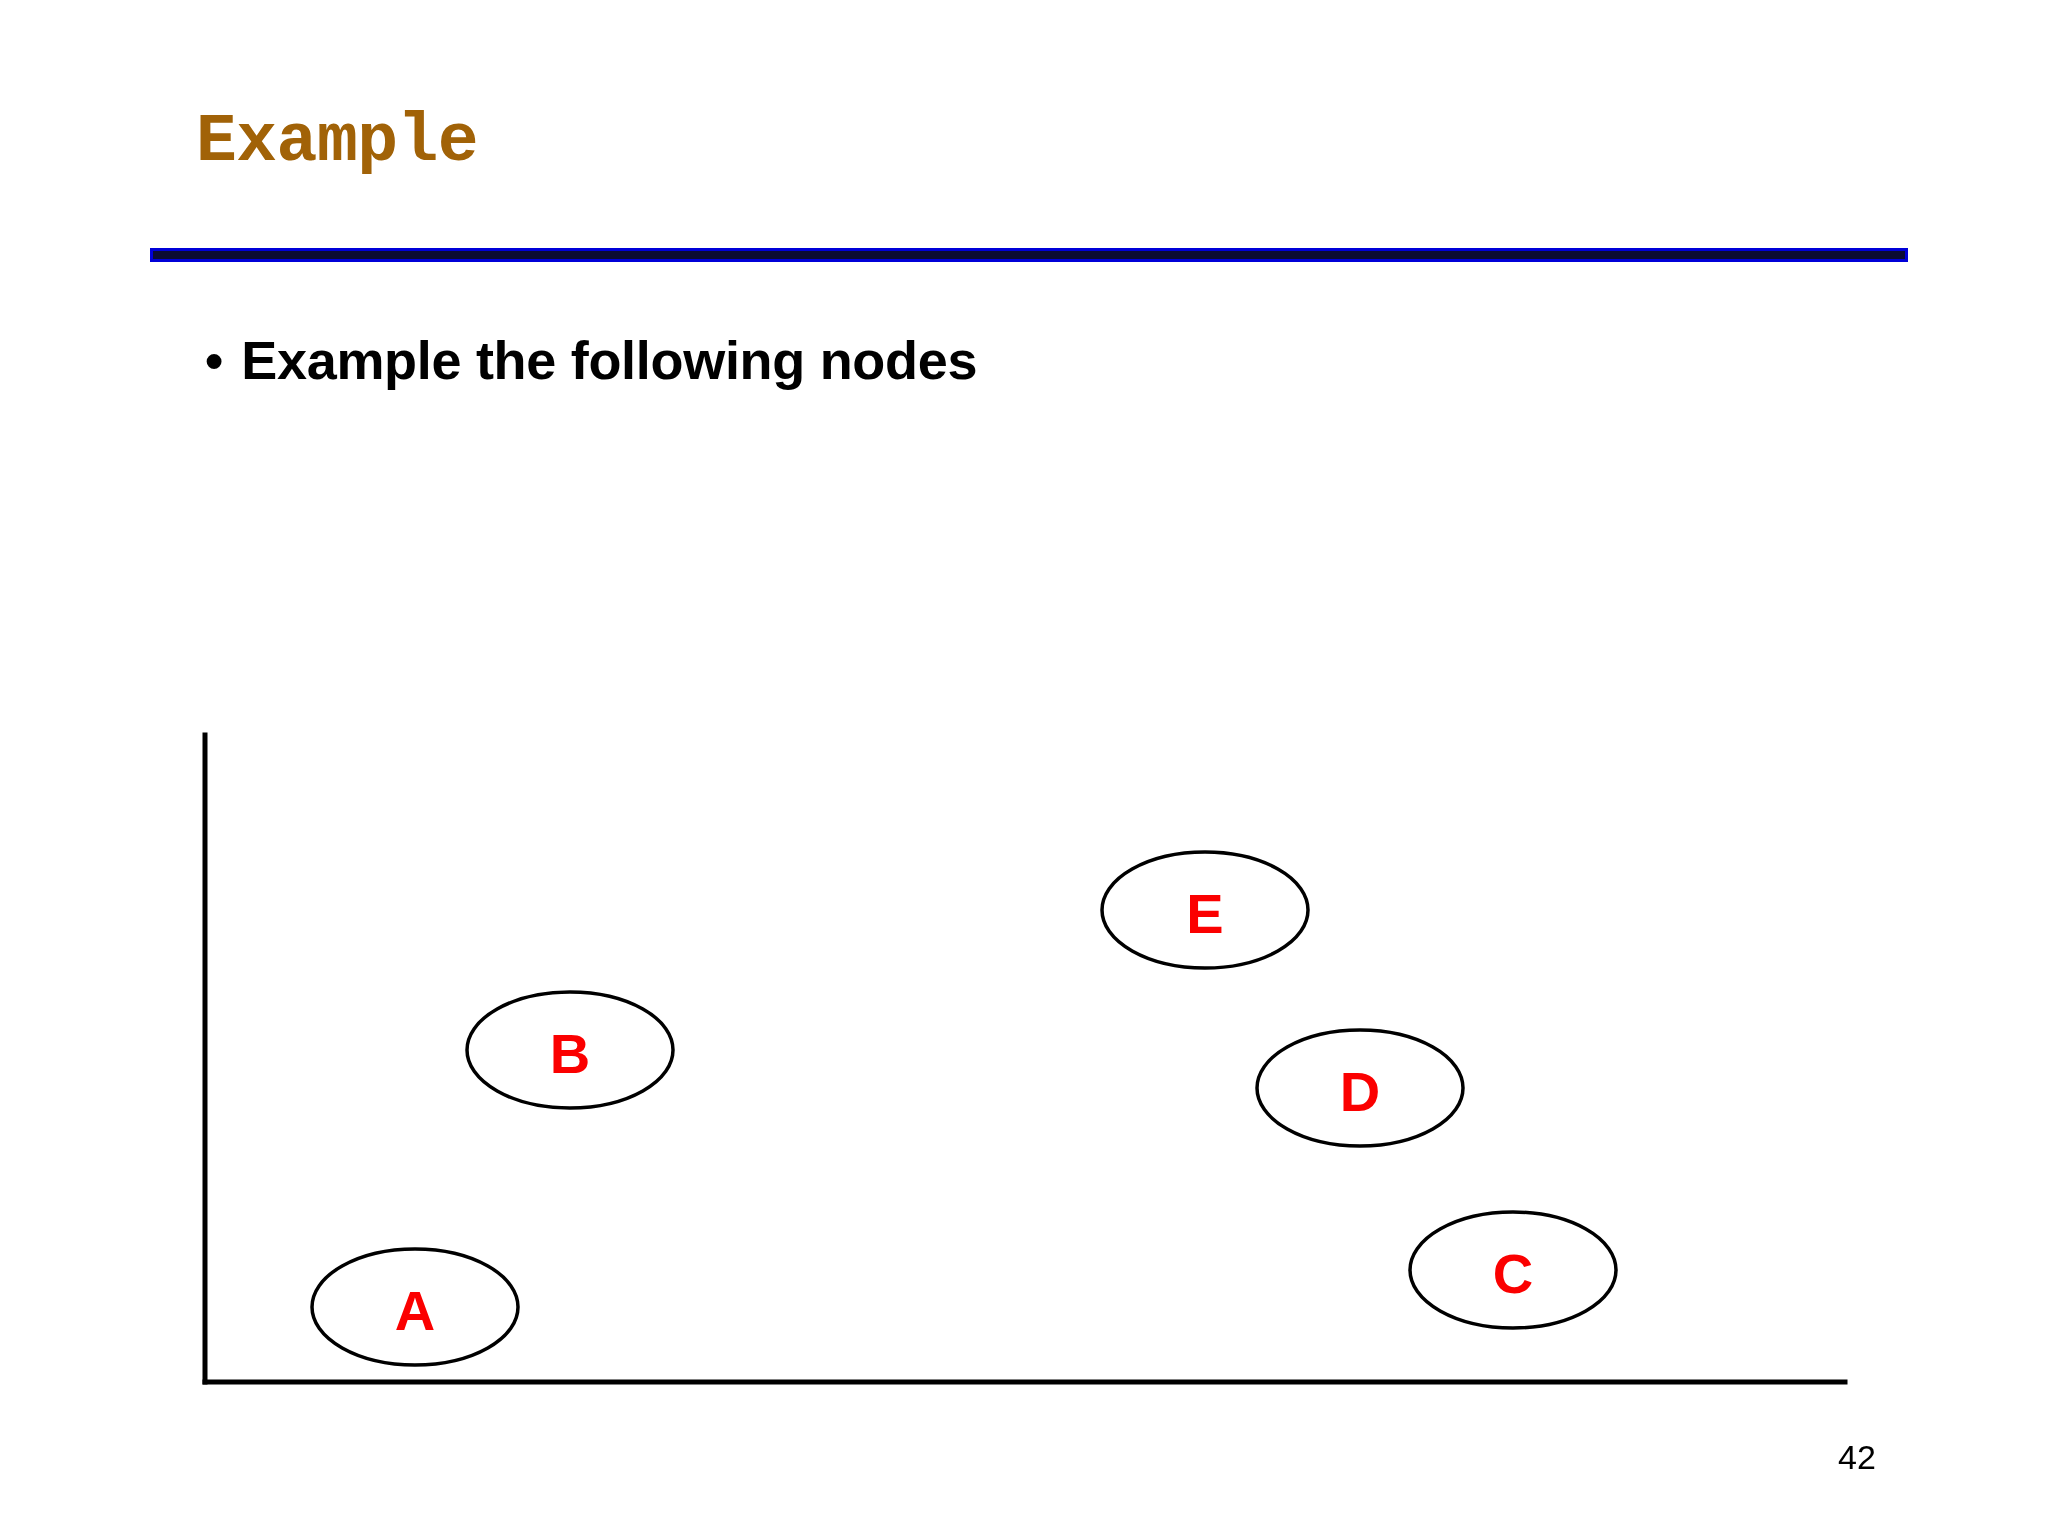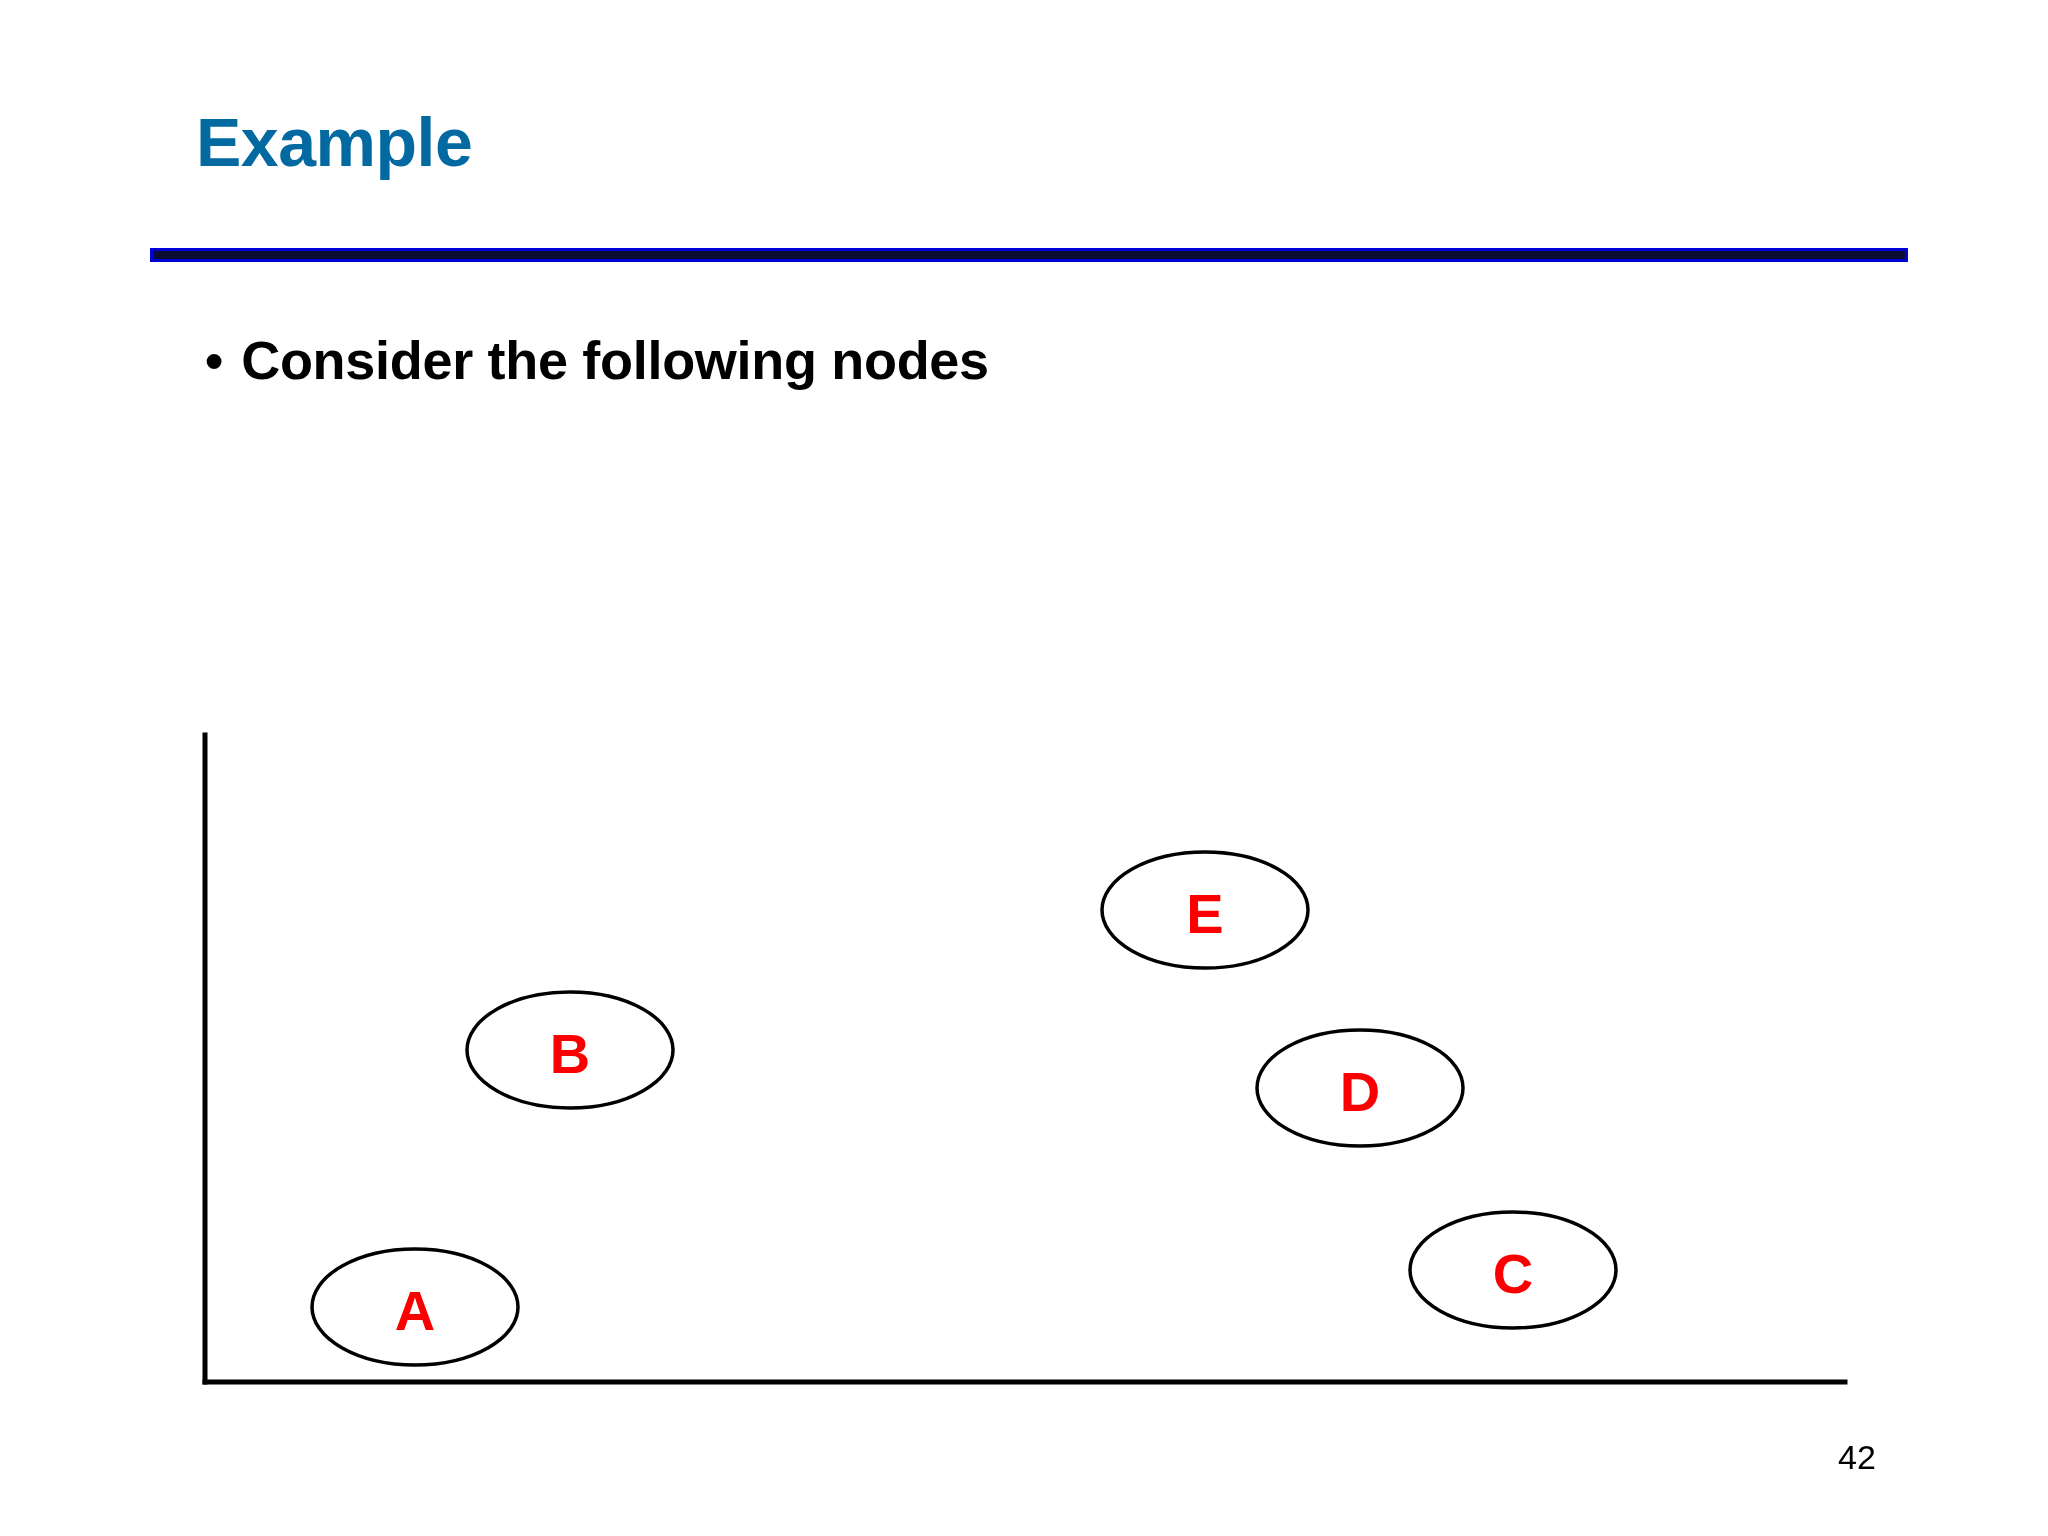--- a/index.html
+++ b/index.html
@@ -19,24 +19,25 @@
     overflow: hidden;
   }
 
   
   #slide-title {
     position: absolute;
     left: 196px;
     top: 108px;
     font-size: 68px;
     font-weight: bold;
-    color: #0369a1;
+    color: #a16207;
     letter-spacing: -0.5px;
     line-height: 1.0;
     white-space: nowrap;
+    font-family: Liberation Mono, monospace;
   }
 
   
   #title-rule {
     position: absolute;
     left: 150px;
     top: 248px;
     width: 1758px;
     height: 14px;
   }
@@ -132,21 +133,21 @@
 
   <div id="slide-title">Example</div>
 
   <div id="title-rule">
     <div class="rule-outer" style="background: rgb(0, 0, 216);"></div>
     <div class="rule-core" style="background: rgb(11, 11, 51);"></div>
   </div>
 
   <div id="bullet-line">
     <span class="bullet-glyph">•</span>
-    <span class="bullet-text">Consider the following nodes</span>
+    <span class="bullet-text">Example the following nodes</span>
   </div>
 
   <div id="diagram">
     <svg width="2048" height="1536" viewBox="0 0 2048 1536" xmlns="http://www.w3.org/2000/svg">
 
       <line id="axis-vertical" class="axis-line" x1="205" y1="735" x2="205" y2="1382" stroke="#000000"></line>
 
       <line id="axis-horizontal" class="axis-line" x1="205" y1="1382" x2="1845" y2="1382" stroke="#000000"></line>
 
       <g>

